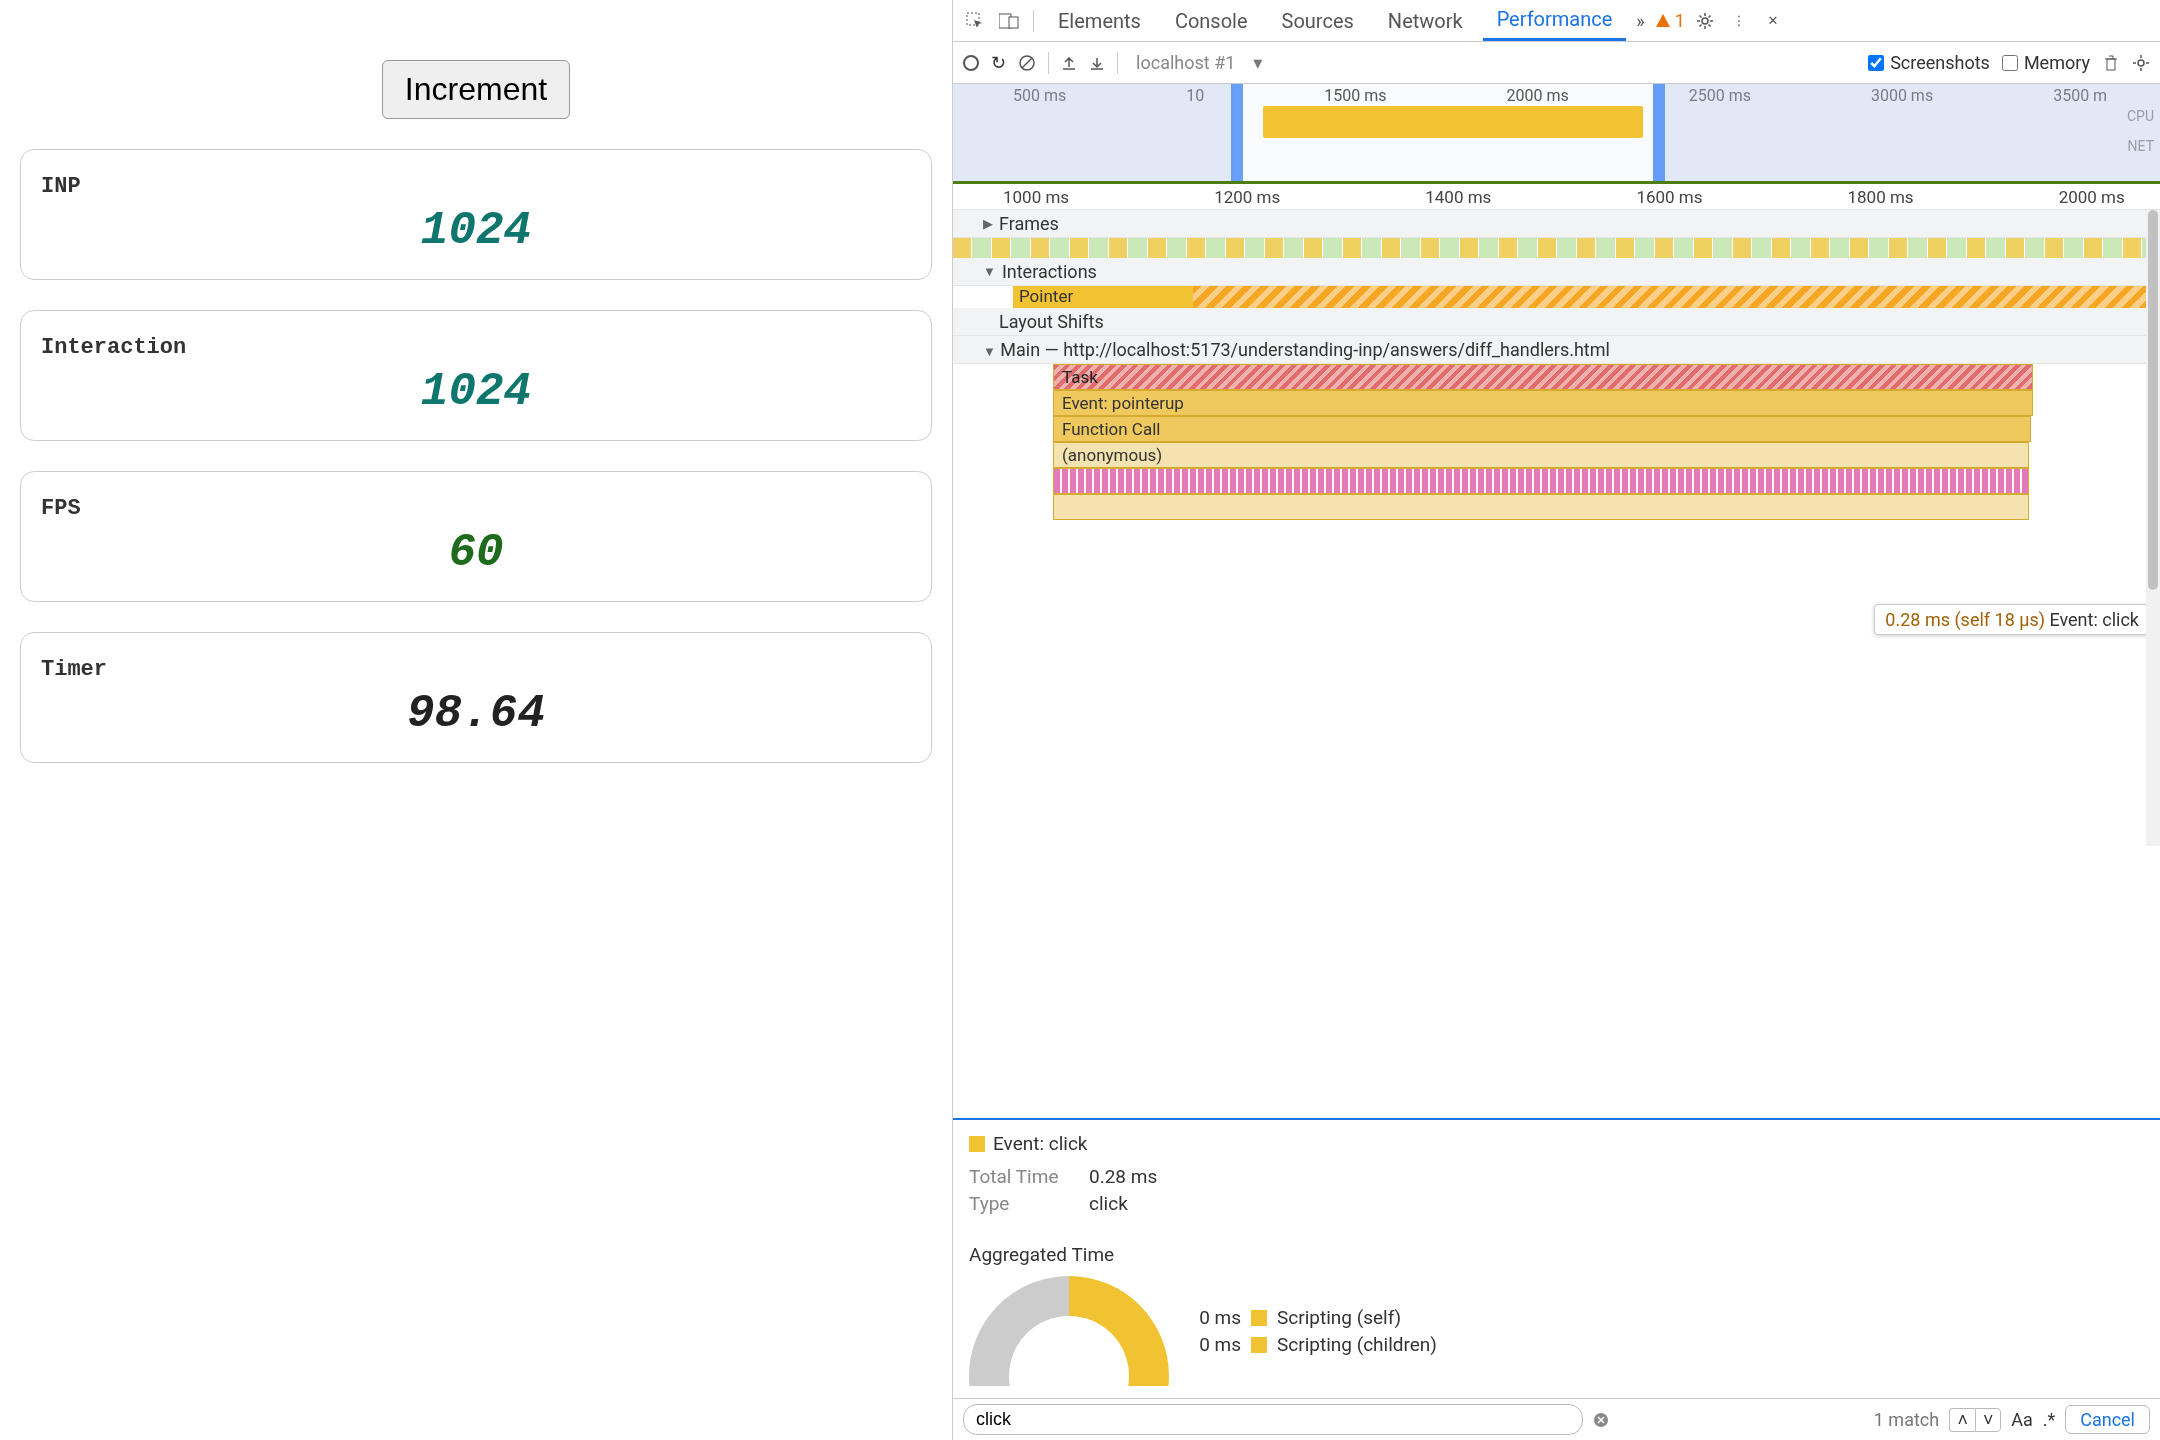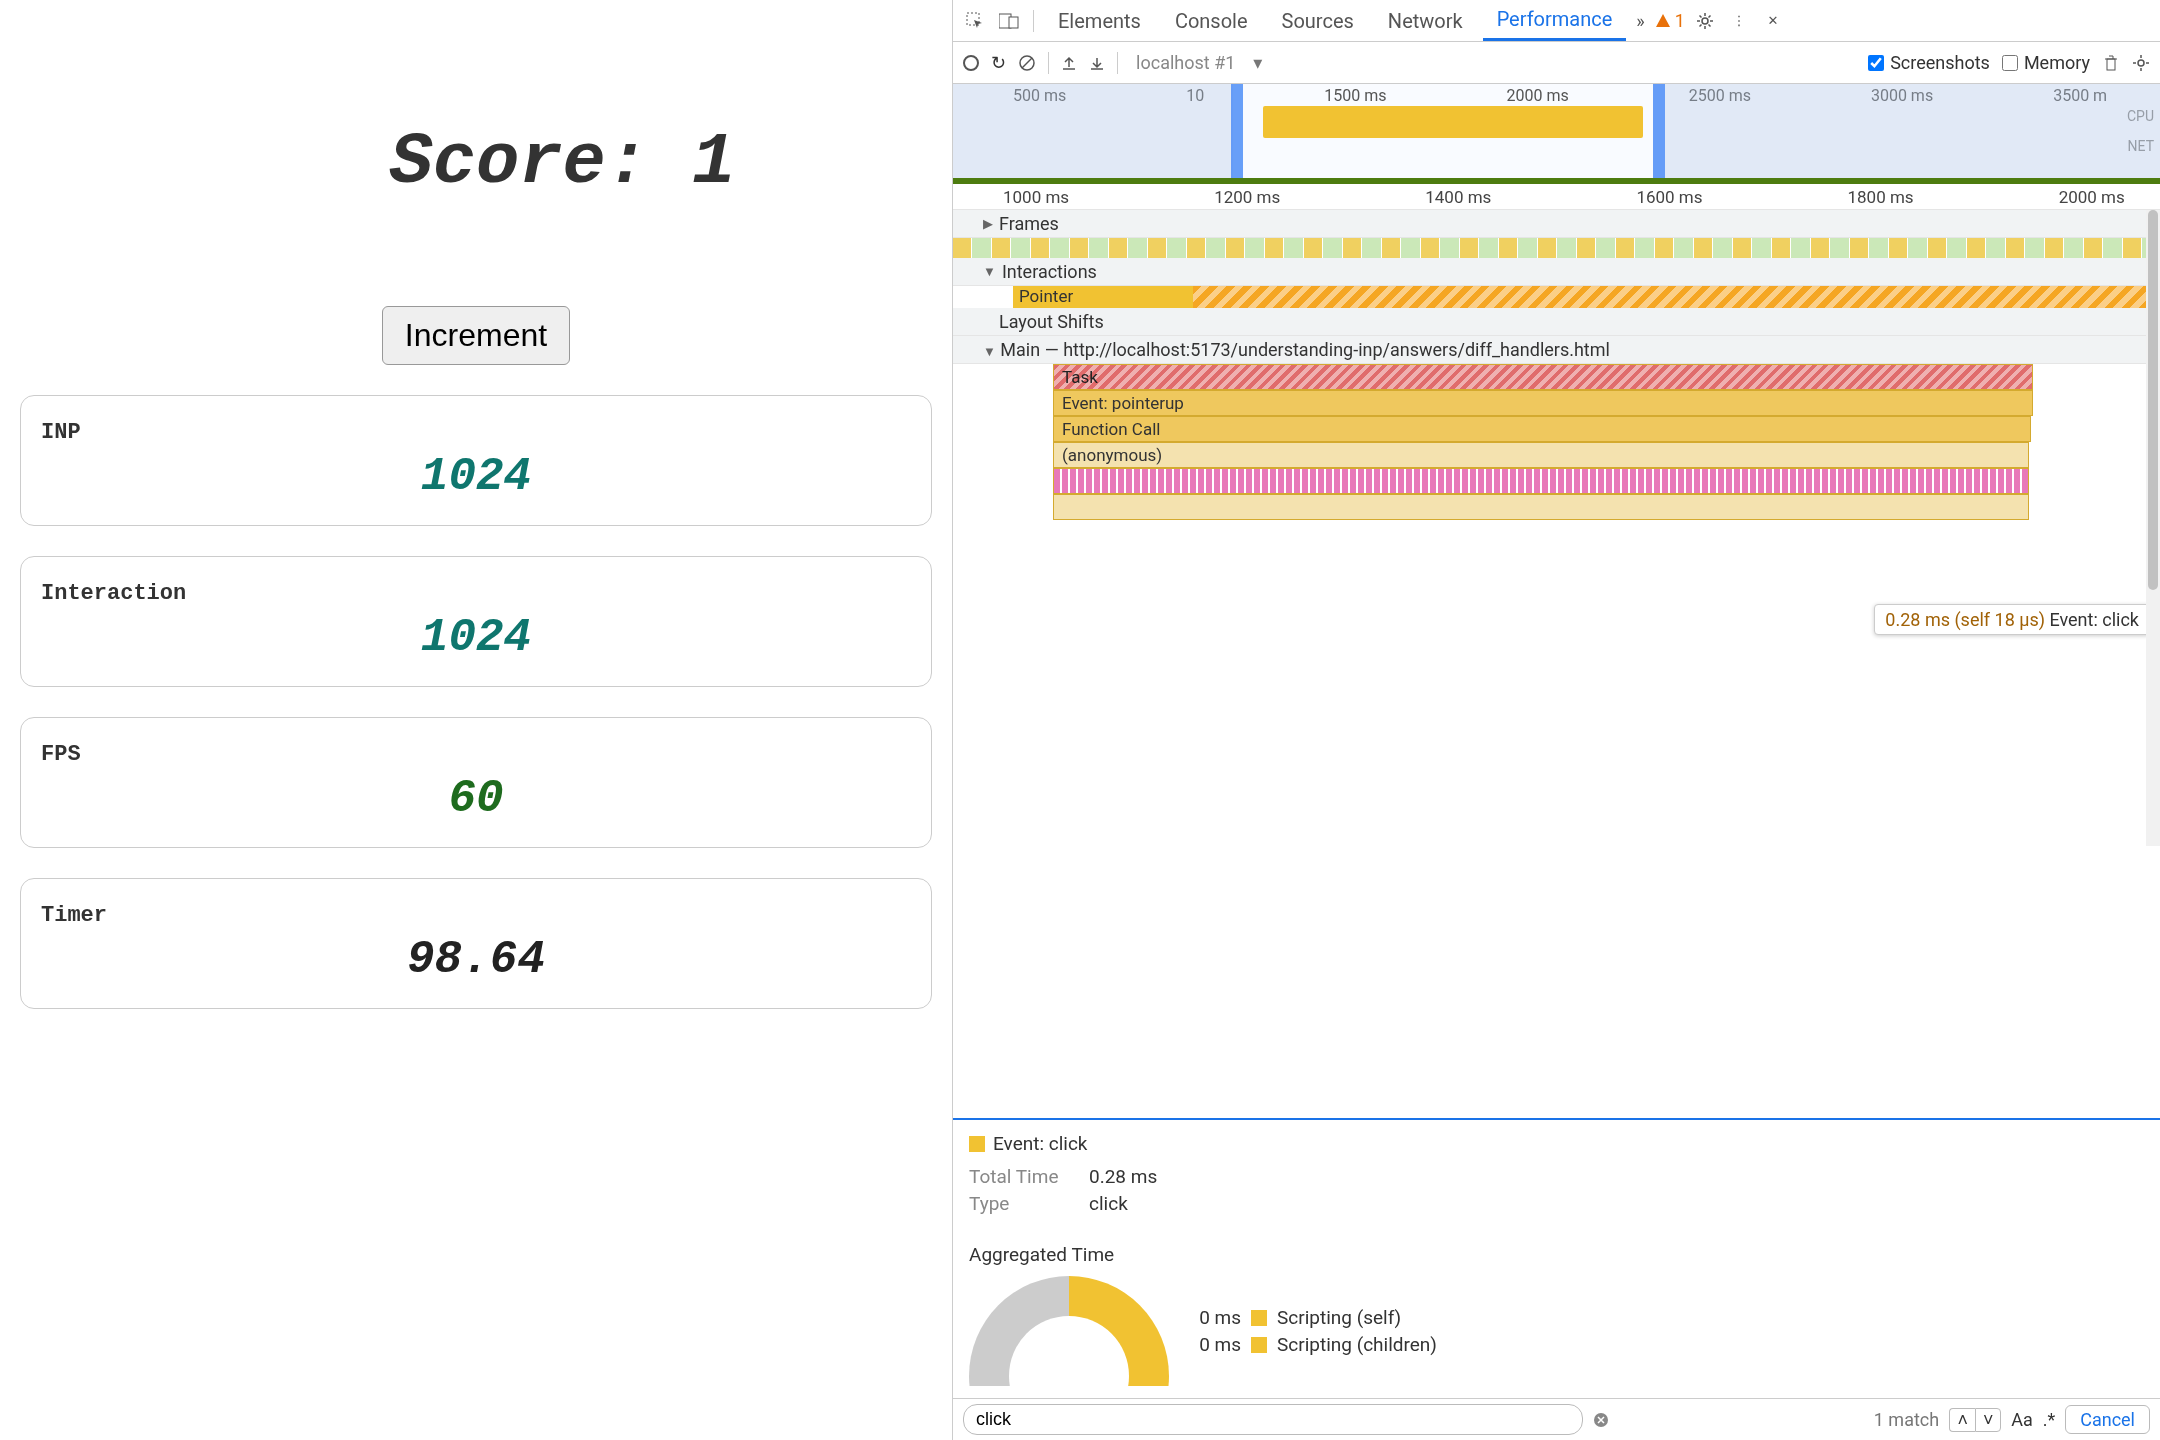--- a/index.html
+++ b/index.html
@@ -24,21 +24,21 @@
 .chevron-more { font-size: 18px; color: #555; padding: 0 4px; }
 .warn-badge { display: flex; align-items: center; gap: 4px; color: #e8710a; font-size: 18px; }
 
 .toolbar { display: flex; align-items: center; height: 42px; border-bottom: 1px solid #ccc; padding: 0 10px; gap: 12px; font-size: 18px; }
 .rec-dot { width: 16px; height: 16px; border: 2px solid #555; border-radius: 50%; }
 .select-origin { border: none; background: transparent; color: #888; font-size: 18px; padding: 2px 6px; }
 .dropdown-caret { color: #777; }
 .chk { display: flex; align-items: center; gap: 6px; }
 .chk input { width: 16px; height: 16px; }
 
-.overview { height: 100px; border-bottom: 6px solid #4d7c0f; position: relative; background: #f9fbff; }
+.overview { height: 100px; border-bottom: 3px solid #4d7c0f; position: relative; background: #f9fbff; }
 .overview .ruler { display: flex; font-size: 16px; color: #555; padding-left: 60px; gap: 120px; position: absolute; top: 2px; }
 .overview .side-label { position: absolute; right: 6px; font-size: 14px; color: #888; }
 .ov-cpu { position: absolute; left: 310px; top: 22px; width: 380px; height: 32px; background: #f1c232; border-radius: 2px; }
 .ov-handle { position: absolute; top: 0; bottom: 0; width: 12px; background: #4f8ef7; opacity: .85; cursor: ew-resize; }
 .ov-dim { position: absolute; top: 0; bottom: 0; background: rgba(180,200,230,.35); }
 
 .detail-ruler { height: 26px; border-bottom: 1px solid #e5e5e5; display: flex; font-size: 17px; color: #444; padding-left: 50px; gap: 145px; align-items: center; }
 
 .tracks { flex: 1; overflow: hidden; position: relative; border-bottom: 2px solid #1a73e8; }
 .track-header { background: #f1f3f4; padding: 3px 10px 3px 30px; font-size: 18px; border-bottom: 1px solid #e5e5e5; display: flex; align-items: center; gap: 6px; }
@@ -85,23 +85,20 @@
 .nav-btns { display: flex; }
 .nav-btns .nav-btn:first-child { border-radius: 4px 0 0 4px; border-right: none; }
 .nav-btns .nav-btn:last-child { border-radius: 0 4px 4px 0; }
 .cancel-btn { color: #1a73e8; border: 1px solid #bbb; border-radius: 6px; padding: 3px 14px; cursor: pointer; }
 svg { display: block; }
 </style>
 </head>
 <body>
 
 <div class="left-pane">
-  <div class="score-title">
-    <span>Score: </span><span>1</span>
-  </div>
   <div class="btn-row">
     <button class="increment">Increment</button>
   </div>
 
   <div class="metric-card">
     <div class="metric-label">INP</div>
     <div class="metric-value red">1024</div>
   </div>
   <div class="metric-card">
     <div class="metric-label">Interaction</div>

